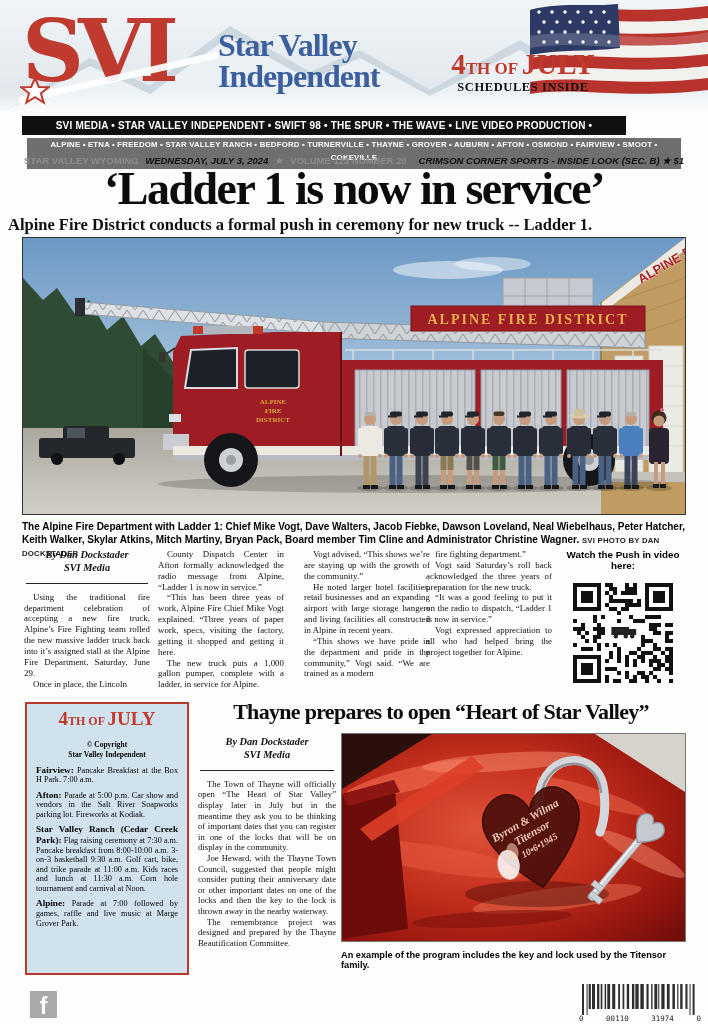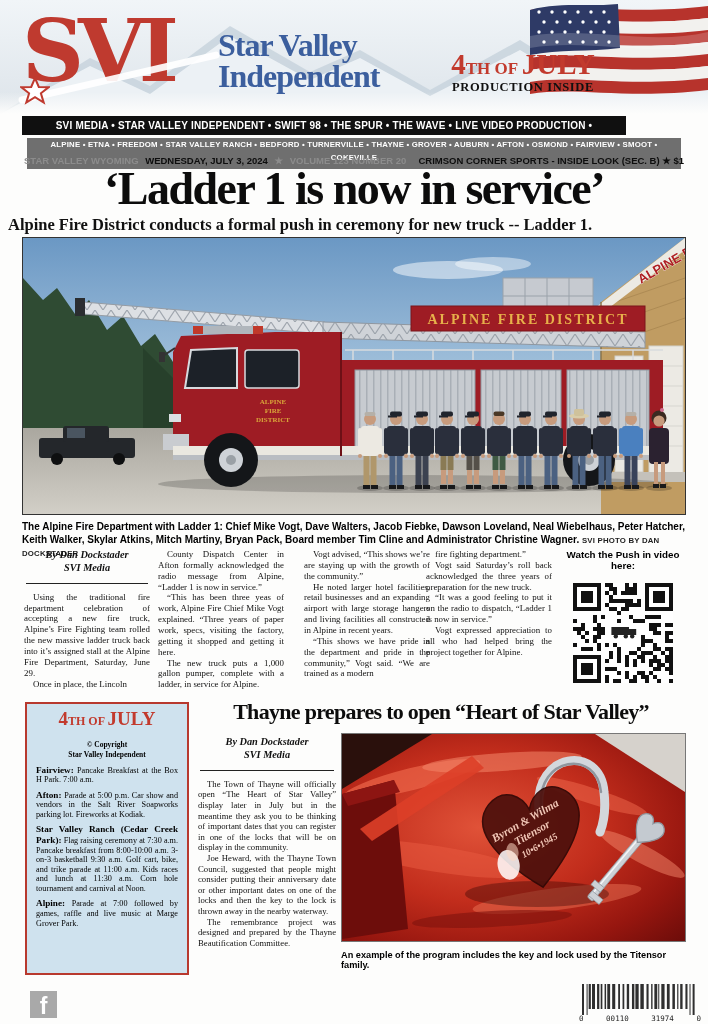--- a/index.html
+++ b/index.html
@@ -17,21 +17,21 @@
   .promo { position:absolute; left:438px; top:50px; width:170px; text-align:center; z-index:3; }
   .promo-main { color:#c23a2d; font-weight:900; font-size:29px; line-height:1; white-space:nowrap; }
   .promo-main .sm { font-size:17px; letter-spacing:0; }
   .promo-sub { font-size:12.5px; font-weight:800; color:#101010; letter-spacing:.6px; margin-top:1px; }
   .flag { position:absolute; right:0; top:2px; z-index:1; }
 
   
   .media-bar { position:absolute; left:22px; top:116px; width:604px; height:19px; background:#101010; color:#fff; font-family:"Liberation Sans", sans-serif; font-weight:700; font-size:10px; text-align:center; line-height:19px; letter-spacing:.2px; }
   .towns-bar { position:absolute; left:27px; top:138px; width:654px; height:31px; background:#6f6f6f; color:#fff; font-family:"Liberation Sans", sans-serif; font-weight:700; font-size:7.8px; text-align:center; line-height:13px; letter-spacing:.2px; }
   .dateline { position:absolute; left:24px; top:155px; width:660px; display:flex; justify-content:space-between; font-family:"Liberation Sans", sans-serif; font-size:9.5px; font-weight:700; }
-  .dl-gray { color:#8c8c8c; } .dl-black { color:#0d0d0d; }
+  .dl-gray { color:#8c8c8c; } .dl-black { color:#0d0d0d;font-style:italic; }
   .dateline .left span { margin-right:4px; }
 
   
   .headline { position:absolute; left:0; top:166px; width:708px; text-align:center; font-size:46px; font-weight:900; letter-spacing:-1.5px; color:#0c0c0c; line-height:1; }
   .subhead { position:absolute; left:0; top:215px; width:600px; text-align:center; font-size:16.5px; font-weight:700; color:#111; }
   .main-photo { position:absolute; left:22px; top:237px; width:664px; height:278px; border:1px solid #333; background:#9db7cd; }
   .photo-caption { position:absolute; left:22px; top:520px; width:664px; font-family:"Liberation Sans", sans-serif; font-size:10px; font-weight:700; line-height:1.32; color:#000; }
   .credit { font-size:7.8px; font-weight:700; color:#222; letter-spacing:.2px; }
 
   .col { position:absolute; top:549px; width:126px; font-size:8.9px; line-height:1.22; text-align:justify; color:#111; }
@@ -92,21 +92,21 @@
     <div class="swoosh"></div>
     <svg class="logo-star" width="30" height="30">
       <polygon points="15,2 18.8,11 28.5,11.3 20.9,17.3 23.7,26.6 15,21.2 6.3,26.6 9.1,17.3 1.5,11.3 11.2,11" fill="#fff" stroke="#bf3a2f" stroke-width="2"></polygon>
     </svg>
     <div class="mast-title">
       <div>Star Valley</div>
       <div>Independent</div>
     </div>
     <div class="promo">
       <div class="promo-main"><span>4</span><span class="sm">TH OF </span><span>JULY</span></div>
-      <div class="promo-sub">PRODUCTION INSIDE</div>
+      <div class="promo-sub">SCHEDULES INSIDE</div>
     </div>
     <svg class="flag" width="178" height="100" viewBox="0 0 178 100">
       <g id="flag-stripes">
           <path d="M0,8 C45,0 95,14 178,4 L178,16 C95,26 45,12 0,20 Z" fill="#b7332c"></path>
           <path d="M0,20 C45,12 95,26 178,16 L178,28 C95,38 45,24 0,32 Z" fill="#f2f1ee"></path>
           <path d="M0,32 C45,24 95,38 178,28 L178,40 C95,50 45,36 0,44 Z" fill="#b7332c"></path>
           <path d="M0,44 C45,36 95,50 178,40 L178,52 C95,62 45,48 0,56 Z" fill="#f2f1ee"></path>
           <path d="M0,56 C45,48 95,62 178,52 L178,64 C95,74 45,60 0,68 Z" fill="#b7332c"></path>
           <path d="M0,68 C45,60 95,74 178,64 L178,76 C95,86 45,72 0,80 Z" fill="#f2f1ee"></path>
           <path d="M0,80 C45,72 95,86 178,76 L178,88 C95,98 45,84 0,92 Z" fill="#b7332c"></path>

